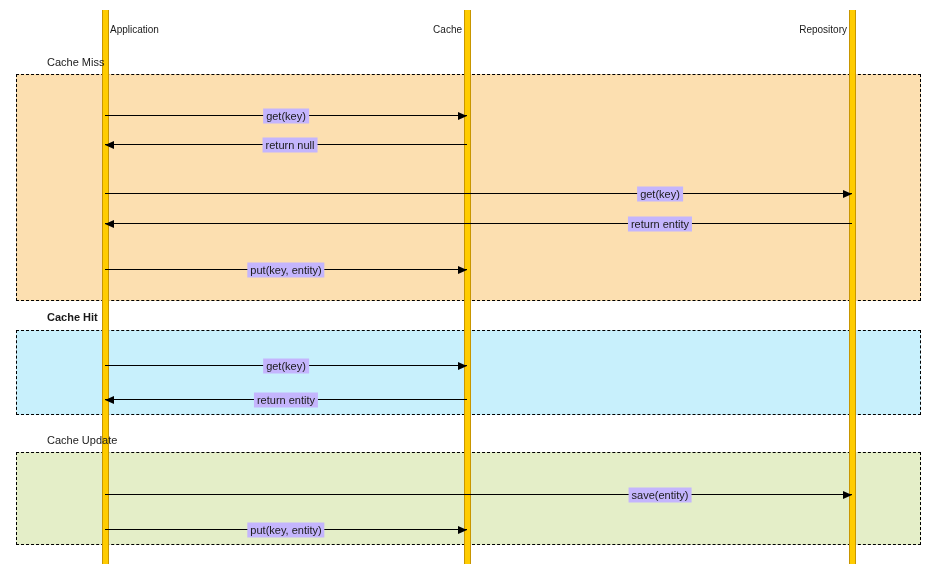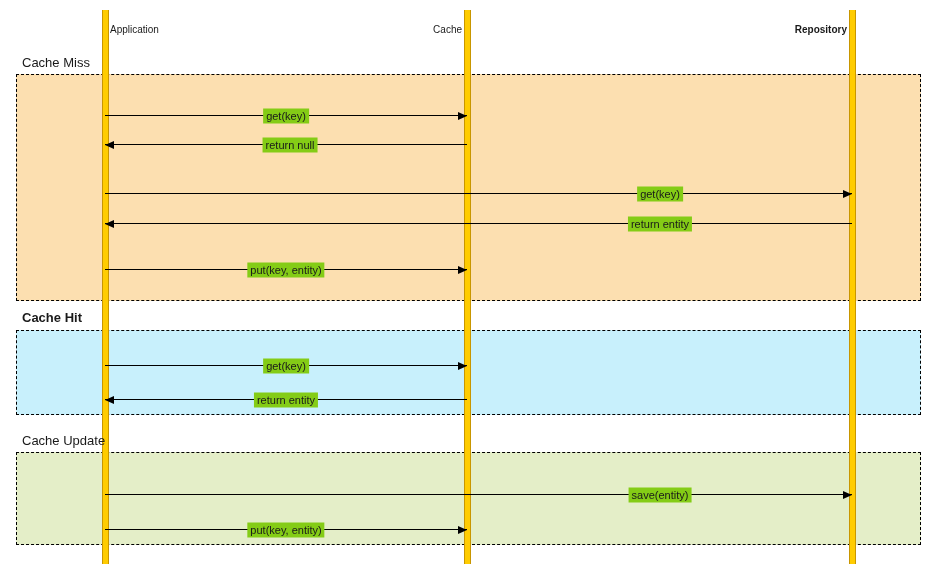--- a/index.html
+++ b/index.html
@@ -39,25 +39,26 @@
 
   
   .fragment{
     position:absolute;
     box-sizing:border-box;
     border:1px dashed #000000;
     z-index:10;
   }
   .fragment-label{
     position:absolute;
-    font-size:13px;
+    font-size:11px;
     color:#1a1a1a;
     white-space:nowrap;
     z-index:46;
     line-height:13px;
+    margin-left:25px;
   }
 
   
   .msg{
     position:absolute;
     height:1px;
     background:#000000;
     z-index:50;
   }
   .arrowhead{
@@ -72,21 +73,21 @@
   }
   .arrowhead.left{
     border-top:4px solid transparent;
     border-bottom:4px solid transparent;
     border-right:9px solid #000000;
   }
   .msg-label{
     position:absolute;
     font-size:11px;
     color:#1a1a1a;
-    background:#84cc16;
+    background:#c4b5fd;
     white-space:nowrap;
     padding:1px 3px;
     transform:translate(-50%,-50%);
     z-index:55;
     line-height:13px;
   }
 </style>
 </head>
 <body>
 
@@ -127,15 +128,15 @@
       <div class="msg" style="left: 105px; top: 529px; width: 362px;"></div>
       <div class="arrowhead right" style="top: 525.5px; left: 458px;"></div>
       <div class="msg-label" style="left: 286px; top: 530px;">put(key, entity)</div>
     </div>
   <div id="lifelines-layer">
       <div class="lifeline" style="left: 102px; top: 10px; height: 554px;"></div>
       <div class="lifeline-label left-anchor" style="top: 23px; left: 110px;">Application</div>
       <div class="lifeline" style="left: 464px; top: 10px; height: 554px;"></div>
       <div class="lifeline-label right-anchor" style="top: 23px; right: 473px;">Cache</div>
       <div class="lifeline" style="left: 849px; top: 10px; height: 554px;"></div>
-      <div class="lifeline-label right-anchor" style="top: 23px; right: 88px; font-weight: bold;">Repository</div>
+      <div class="lifeline-label right-anchor" style="top: 23px; right: 88px;">Repository</div>
     </div>
 </div>
 
 </body></html>

